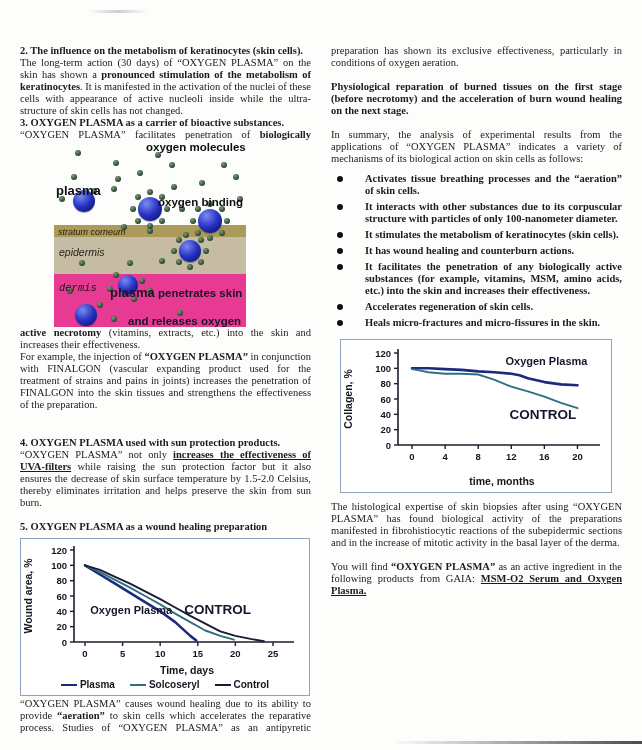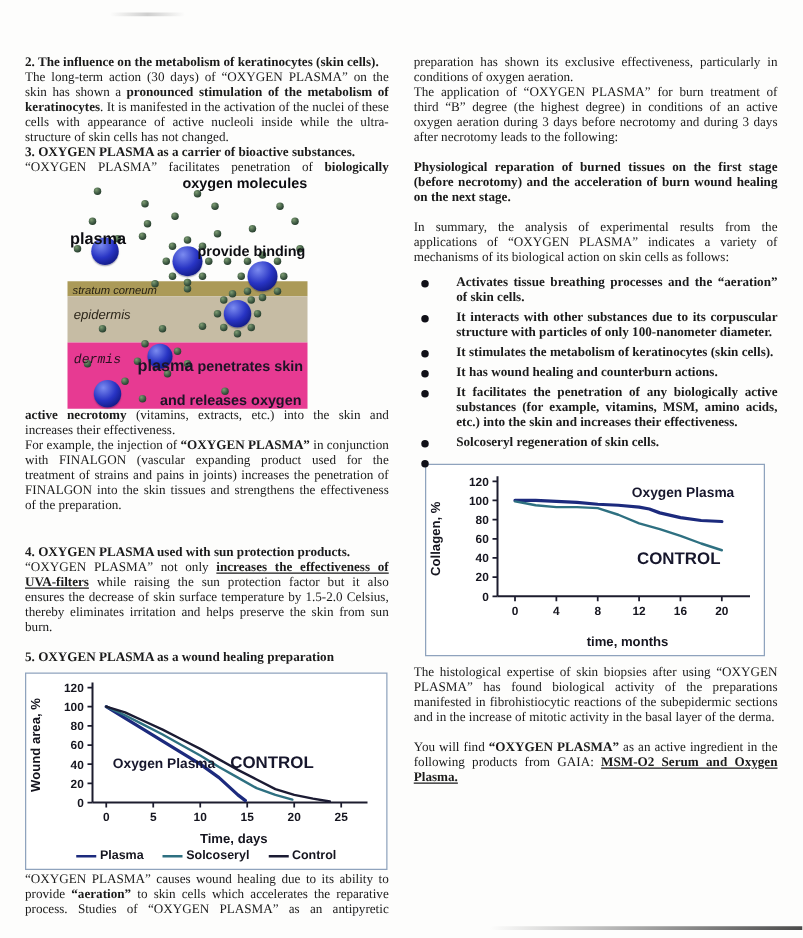--- a/index.html
+++ b/index.html
@@ -134,21 +134,21 @@
         <div class="o2dot" style="left: 43px; top: 159px;"></div>
         <div class="sphere" style="left: 19px; top: 47px; height: 22px; width: 22px;"></div>
         <div class="sphere" style="left: 84px; top: 54px; height: 24px; width: 24px;"></div>
         <div class="sphere" style="left: 144px; top: 66px; height: 24px; width: 24px;"></div>
         <div class="sphere" style="left: 125px; top: 97px; height: 22px; width: 22px;"></div>
         <div class="sphere" style="left: 64px; top: 132px; height: 20px; width: 20px;"></div>
         <div class="sphere" style="left: 21px; top: 161px; height: 22px; width: 22px;"></div>
       </div>
     <div class="dg-toplabel" id="lbl-oxygen-molecules">oxygen molecules</div>
     <div class="dg-toplabel" id="lbl-plasma">plasma</div>
-    <div class="dg-toplabel" id="lbl-oxygen-binding">provide binding</div>
+    <div class="dg-toplabel" id="lbl-oxygen-binding">oxygen binding</div>
     <div class="layer-label" id="lbl-stratum">stratum corneum</div>
     <div class="layer-label" id="lbl-epidermis">epidermis</div>
     <div class="layer-label" id="lbl-dermis">dermis</div>
     <div class="pen-line" id="pen1"><span class="big">plasma</span><span> penetrates skin</span></div>
     <div class="pen-line" id="pen2">and releases oxygen</div>
   </div>
 
   <p><span class="b">active necrotomy</span><span> (vitamins, extracts, etc.) into the skin and increases their effectiveness.</span></p>
   <p><span>For example, the injection of </span><span class="b">“OXYGEN PLASMA”</span><span> in conjunction with FINALGON (vascular expanding product used for the treatment of strains and pains in joints) increases the penetration of FINALGON into the skin tissues and strengthens the effectiveness of the preparation.</span></p>
   <p class="b mt20">4. OXYGEN PLASMA used with sun protection products.</p>
@@ -207,32 +207,31 @@
           <span>Control</span>
         </span>
       </div>
   </div>
 
   <p class="jl" style="margin-top:2px"><span>“OXYGEN PLASMA” causes wound healing due to its ability to provide </span><span class="b">“aeration”</span><span> to skin cells which accelerates the reparative process.  Studies of “OXYGEN PLASMA” as an antipyretic</span></p>
 </div>
 
 <div class="col" id="col-right">
   <p>preparation has shown its exclusive effectiveness, particularly in conditions of oxygen aeration.</p>
-  <p>The application of  “OXYGEN PLASMA” for burn treatment of third  “B” degree (the highest degree) in conditions of an active oxygen aeration during 3 days before necrotomy and during 3 days after necrotomy leads to the following:</p>
   <p class="b mt12">Physiological reparation of burned tissues on the first stage (before necrotomy) and the acceleration of burn wound healing on the next stage.</p>
   <p class="mt12">In summary, the analysis of experimental results from the applications of “OXYGEN PLASMA” indicates a variety of mechanisms of its biological action on skin cells as follows:</p>
 
   <ul class="bullets">
     <li><span class="li-dot"></span><span>Activates tissue breathing processes and the “aeration” of skin cells.</span></li>
     <li><span class="li-dot"></span><span>It interacts with other substances due to its corpuscular structure with particles of only 100-nanometer diameter.</span></li>
     <li><span class="li-dot"></span><span>It stimulates the metabolism of keratinocytes (skin cells).</span></li>
     <li><span class="li-dot"></span><span>It has wound healing and counterburn actions.</span></li>
     <li><span class="li-dot"></span><span>It facilitates the penetration of any biologically active substances (for example, vitamins, MSM, amino acids, etc.) into the skin and increases their effectiveness.</span></li>
-    <li><span class="li-dot"></span><span>Solcoseryl regeneration of skin cells.</span></li>
-    <li><span class="li-dot"></span></li>
+    <li><span class="li-dot"></span><span>Accelerates regeneration of skin cells.</span></li>
+    <li><span class="li-dot"></span><span>Heals micro-fractures and micro-fissures in the skin.</span></li>
   </ul>
 
   <div class="chart-box" id="chart2-box">
     <svg id="chart2" width="268" height="146" viewBox="0 0 268 146">
         <line x1="56" y1="6" x2="56" y2="102" stroke="#1c1c2e" stroke-width="1.6"></line>
         <line x1="56" y1="102" x2="258" y2="102" stroke="#1c1c2e" stroke-width="1.6"></line>
         <line x1="52" y1="102" x2="56" y2="102" stroke="#1c1c2e" stroke-width="1.4"></line>
         <text x="49" y="105.5" text-anchor="end" class="tick">0</text>
         <line x1="52" y1="86.66666666666667" x2="56" y2="86.66666666666667" stroke="#1c1c2e" stroke-width="1.4"></line>
         <text x="49" y="90.16666666666667" text-anchor="end" class="tick">20</text>

